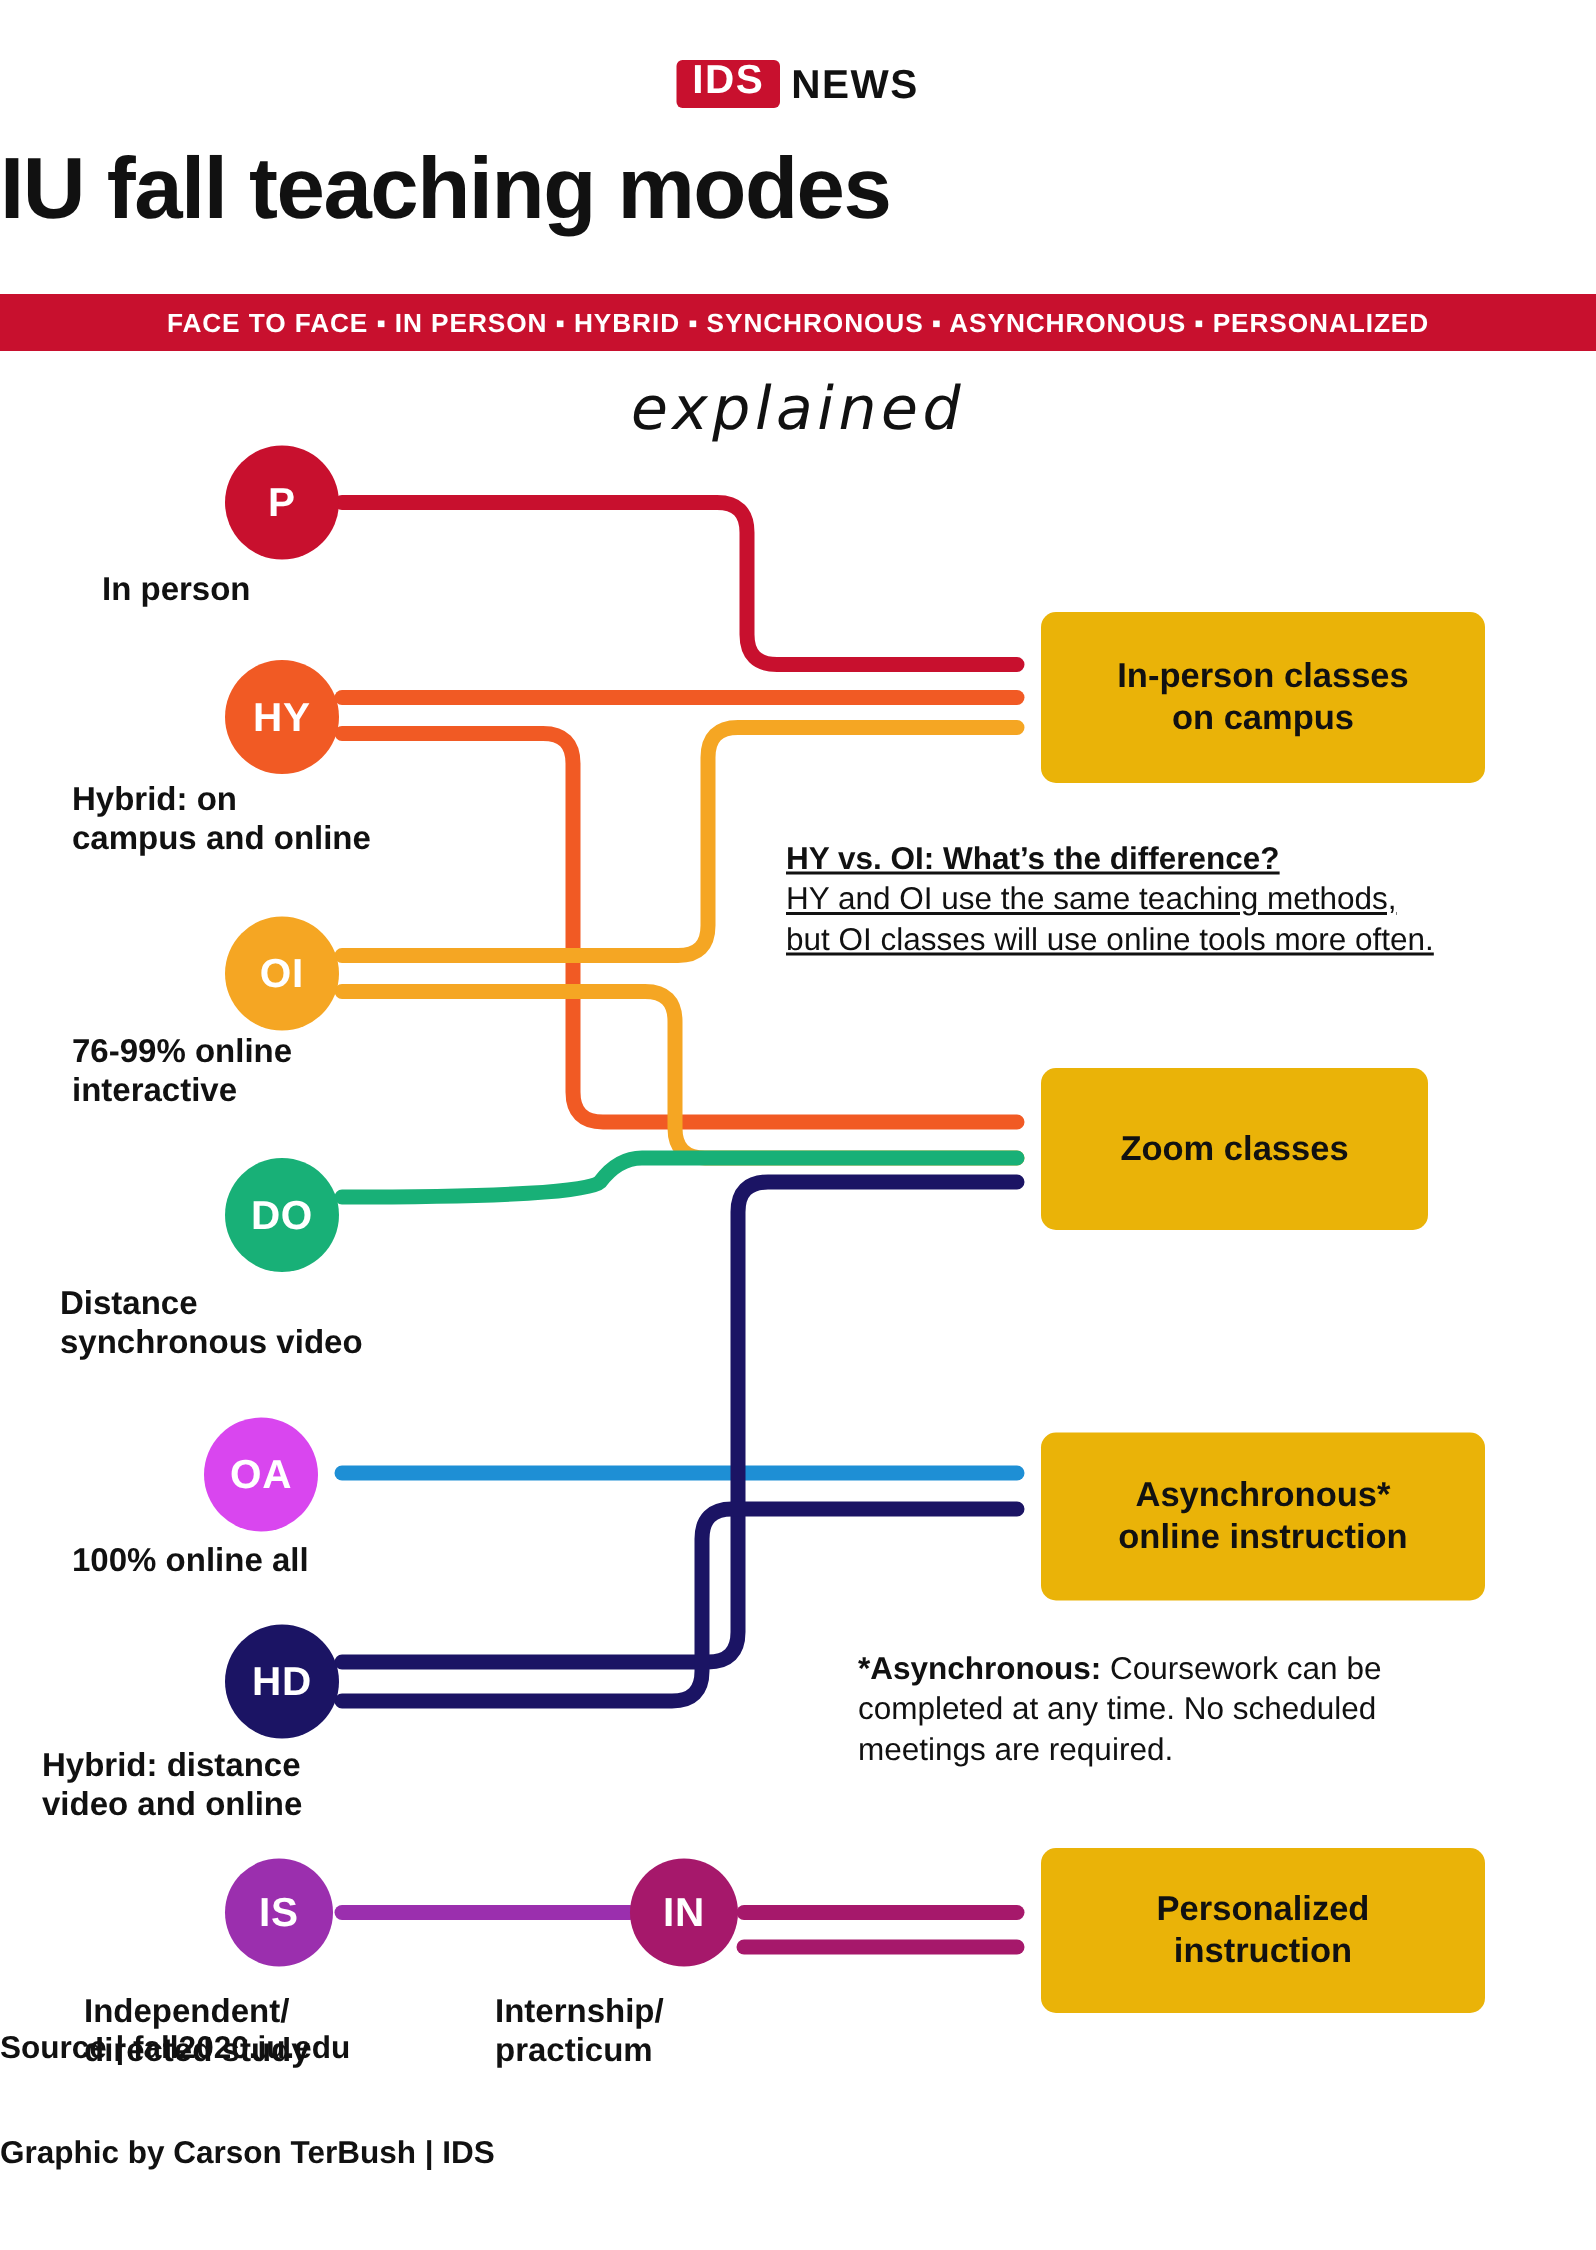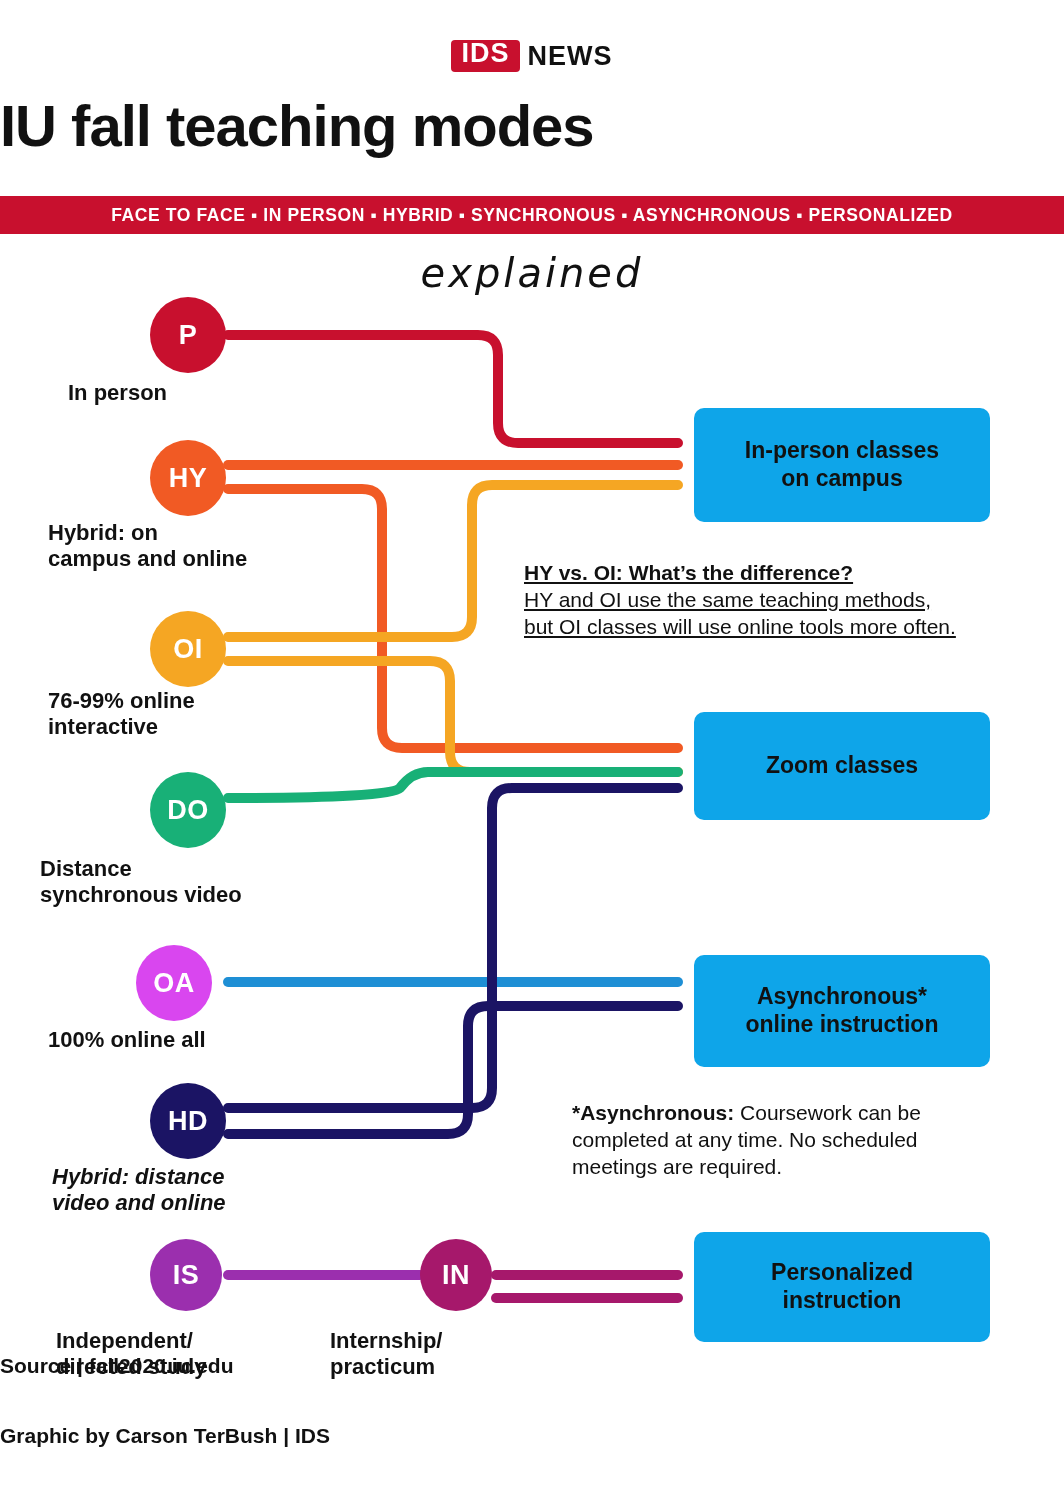--- a/index.html
+++ b/index.html
@@ -115,21 +115,21 @@
     position: absolute;
     font-size: 22px;
     font-weight: bold;
     line-height: 1.18;
     color: #111111;
   }
 
   
   .result-box {
     position: absolute;
-    background: #0ea5e9;
+    background: #eab308;
     border-radius: 10px;
     display: flex;
     align-items: center;
     justify-content: center;
     text-align: center;
     font-size: 23px;
     font-weight: bold;
     line-height: 1.2;
     color: #111111;
     padding: 0 12px;
@@ -226,39 +226,39 @@
 synchronous video</div>
 
   <div class="node" style="left:136px; top:945px; width:76px; height:76px; background:#d946ef;">
     <span>OA</span>
   </div>
   <div class="node-label" style="left:48px; top:1027px; width:280px; white-space:pre-line;">100% online all</div>
 
   <div class="node" style="left:150px; top:1083px; width:76px; height:76px; background:#1b1464;">
     <span>HD</span>
   </div>
-  <div class="node-label" style="left:52px; top:1164px; width:292px; white-space:pre-line;font-style:italic;">Hybrid: distance
+  <div class="node-label" style="left:28px; top:1164px; width:292px; white-space:pre-line;">Hybrid: distance
 video and online</div>
 
   <div class="node" style="left:150px; top:1239px; width:72px; height:72px; background:#9b2fae;">
     <span>IS</span>
   </div>
   <div class="node-label" style="left:56px; top:1328px; width:262px; white-space:pre-line;">Independent/
 directed study</div>
 
   <div class="node" style="left:420px; top:1239px; width:72px; height:72px; background:#a6186b;">
     <span>IN</span>
   </div>
   <div class="node-label" style="left:330px; top:1328px; width:252px; white-space:pre-line;">Internship/
 practicum</div>
 
   <div class="result-box" style="left:694px; top:408px; width:296px; height:114px; white-space:pre-line;">In-person classes
 on campus</div>
 
-  <div class="result-box" style="left:694px; top:712px; width:296px; height:108px; white-space:pre-line;">Zoom classes</div>
+  <div class="result-box" style="left:694px; top:712px; width:258px; height:108px; white-space:pre-line;">Zoom classes</div>
 
   <div class="result-box" style="left:694px; top:955px; width:296px; height:112px; white-space:pre-line;">Asynchronous*
 online instruction</div>
 
   <div class="result-box" style="left:694px; top:1232px; width:296px; height:110px; white-space:pre-line;">Personalized
 instruction</div>
 
   <div class="note" style="left:524px; top:560px; width:440px;text-decoration:underline;">
     <b>HY vs. OI: What’s the difference?</b><br>
     <span>HY and OI use the same teaching methods, but OI classes will use online tools more often.</span>

